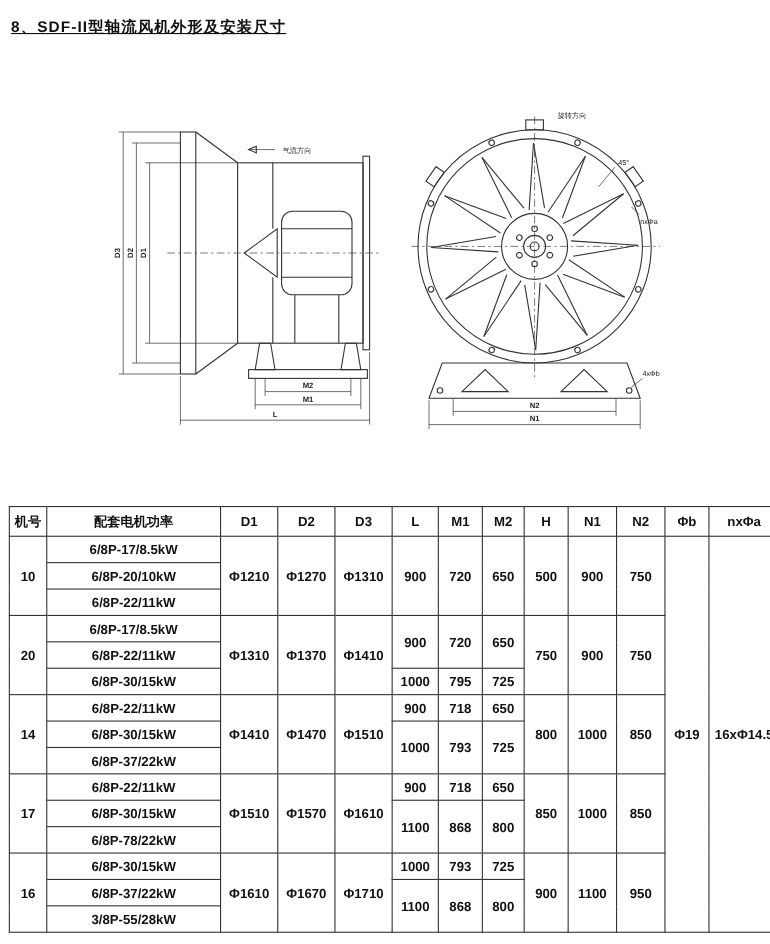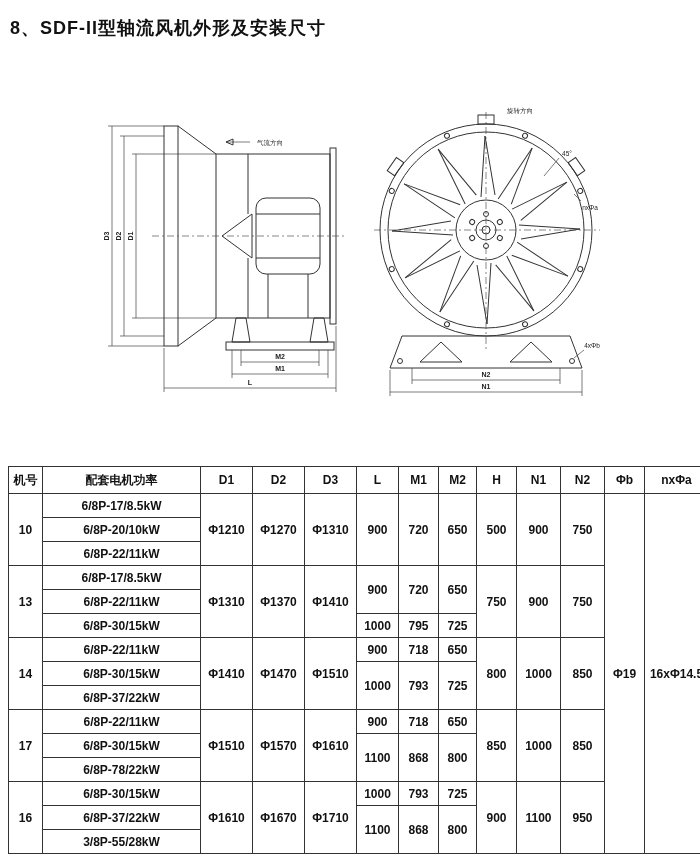--- a/index.html
+++ b/index.html
@@ -1,22 +1,23 @@
 <!DOCTYPE html>
 <html><head>
 <meta charset="utf-8">
 <style>
   html,body { margin:0; padding:0; background:#ffffff; }
   .page {
     position:relative; width:700px; height:858px; overflow:hidden;
     background:#fff; font-family:"Liberation Sans", sans-serif; color:#111;
   }
   .title {
-    margin:16px 0 0 10px; font-size:18px; font-weight:bold; letter-spacing:1px;
+    margin:16px 0 0 10px; font-size:14px; font-weight:bold; letter-spacing:1px;
     font-family:"Liberation Sans", sans-serif;
+    text-decoration:underline;
   }
   .figures { margin:56px 0 0 98px; display:flex; align-items:flex-start; }
   .fig-right { margin-left:20px; margin-top:6px; }
   svg line, svg rect, svg circle, svg polygon, svg path { stroke:#333; fill:none; stroke-width:1; }
   svg .dim { stroke-width:0.7; stroke:#444; }
   svg .cl { stroke-width:0.7; stroke:#555; stroke-dasharray:7 3 2 3; }
   svg text { stroke:none; fill:#222; font-family:"Liberation Sans", sans-serif; }
   .dimlbl { font-size:7px; text-anchor:middle; font-weight:bold; }
   .tinylbl { font-size:6.5px; text-anchor:middle; }
   .table-wrap { margin:60px 8px 16px 8px; }
@@ -308,21 +309,21 @@
           <td rowspan="15">16xΦ14.5</td>
         </tr>
         <tr>
           <td>6/8P-20/10kW</td>
         </tr>
         <tr>
           <td>6/8P-22/11kW</td>
         </tr>
 
         <tr>
-          <td rowspan="3">13</td>
+          <td rowspan="3">20</td>
           <td>6/8P-17/8.5kW</td>
           <td rowspan="3">Φ1310</td>
           <td rowspan="3">Φ1370</td>
           <td rowspan="3">Φ1410</td>
           <td rowspan="2">900</td>
           <td rowspan="2">720</td>
           <td rowspan="2">650</td>
           <td rowspan="3">750</td>
           <td rowspan="3">900</td>
           <td rowspan="3">750</td>

